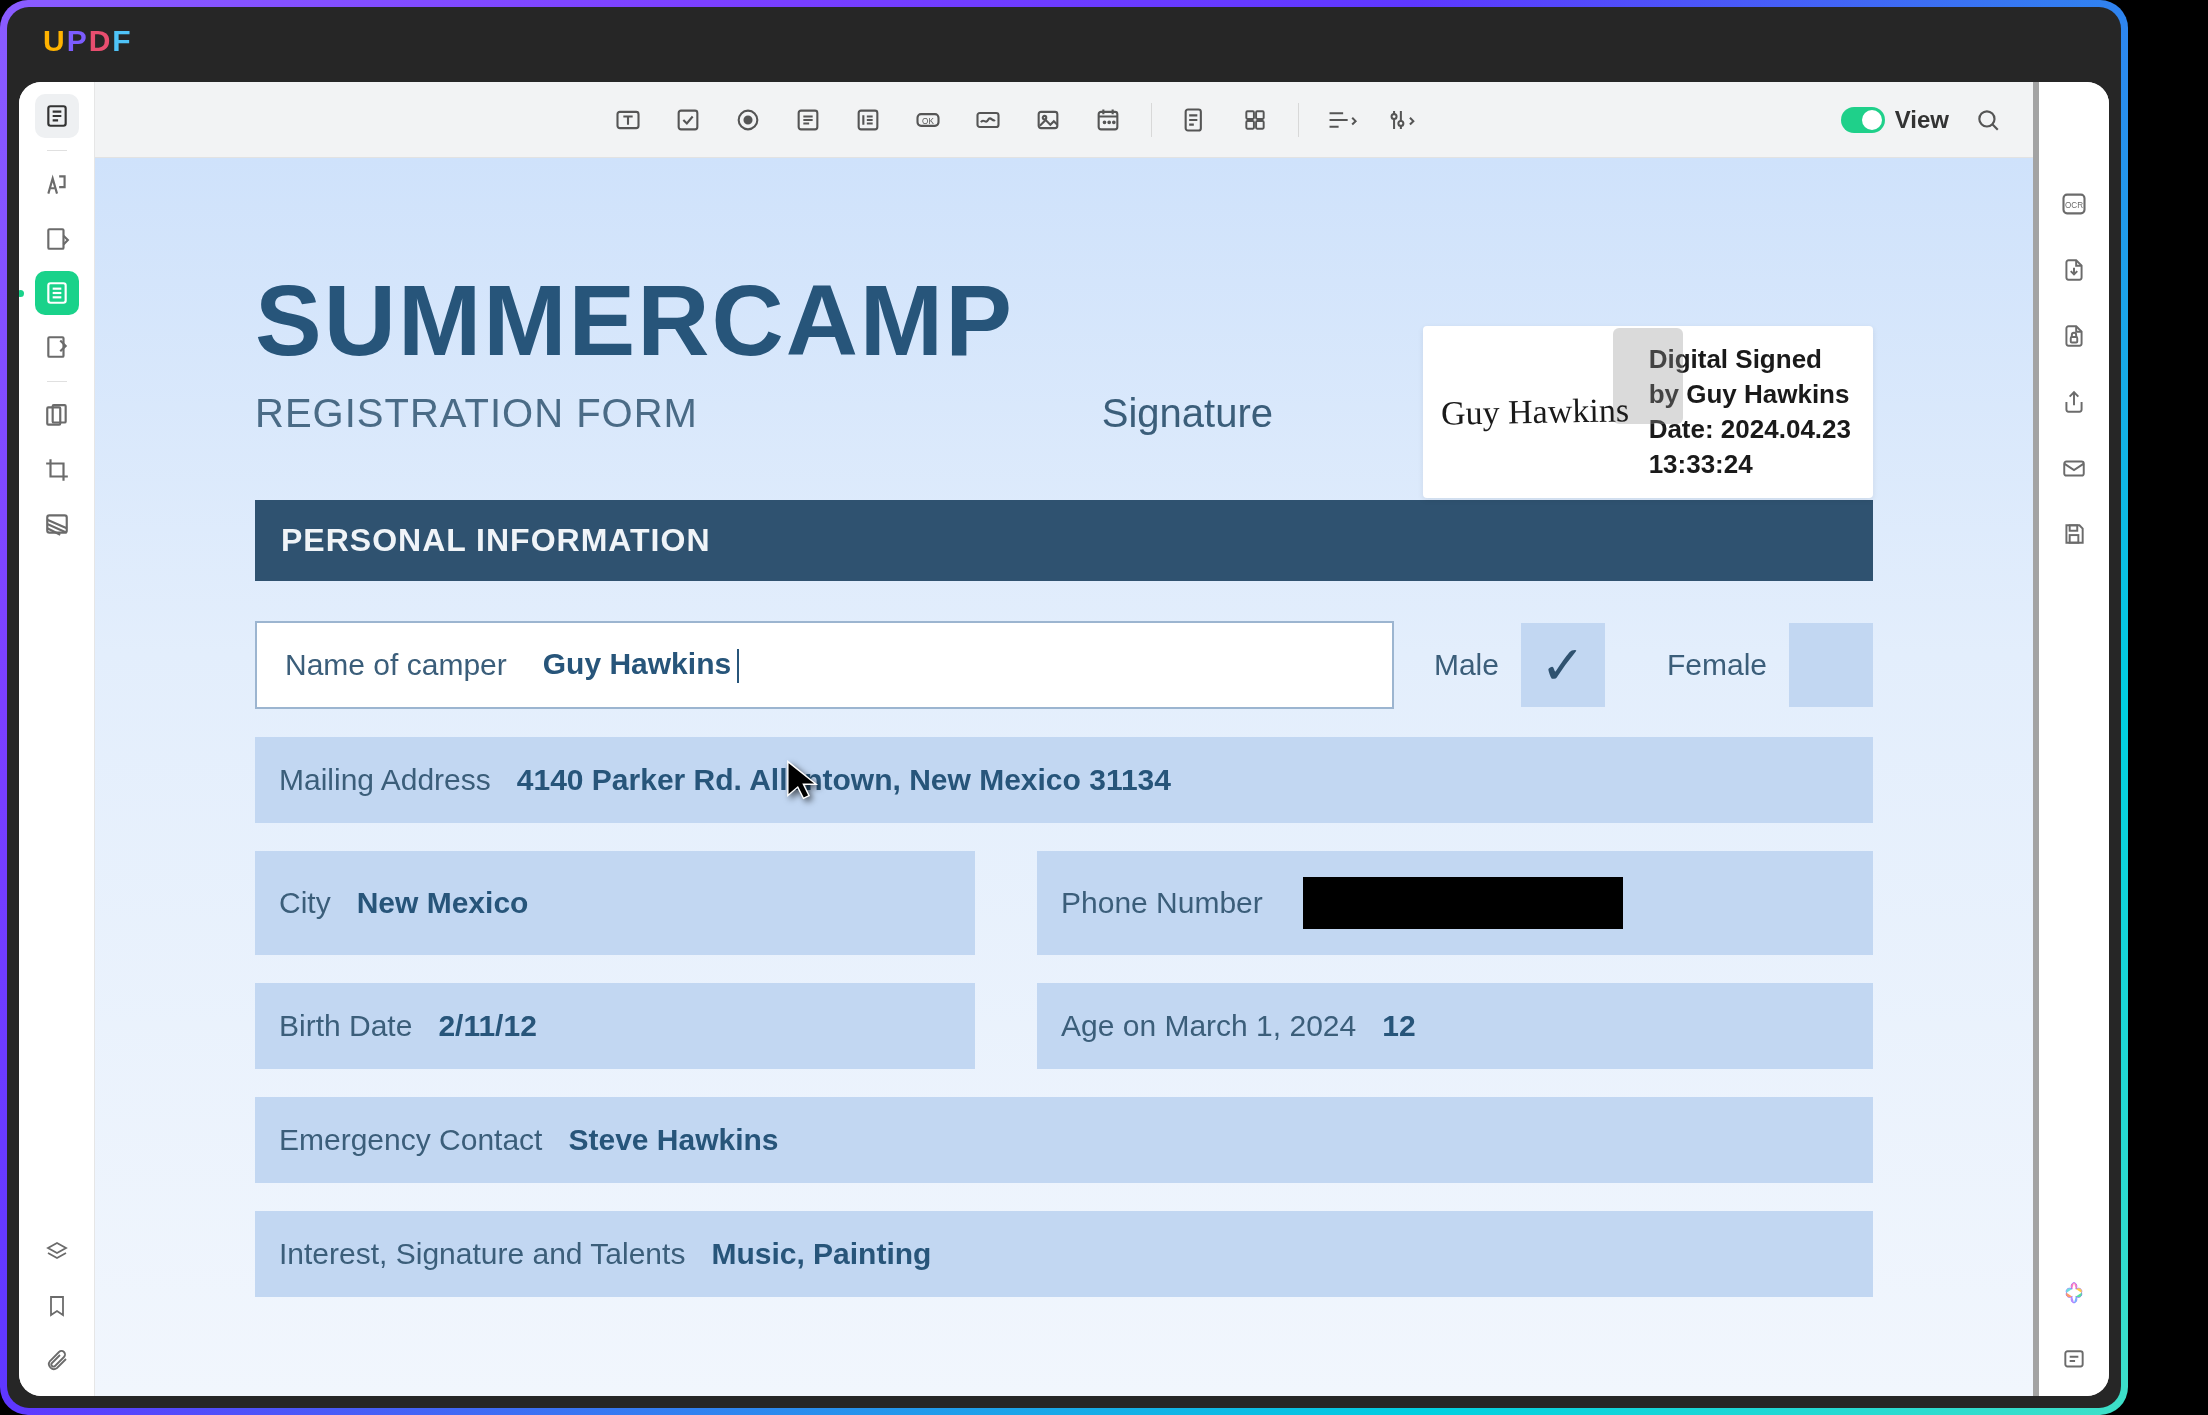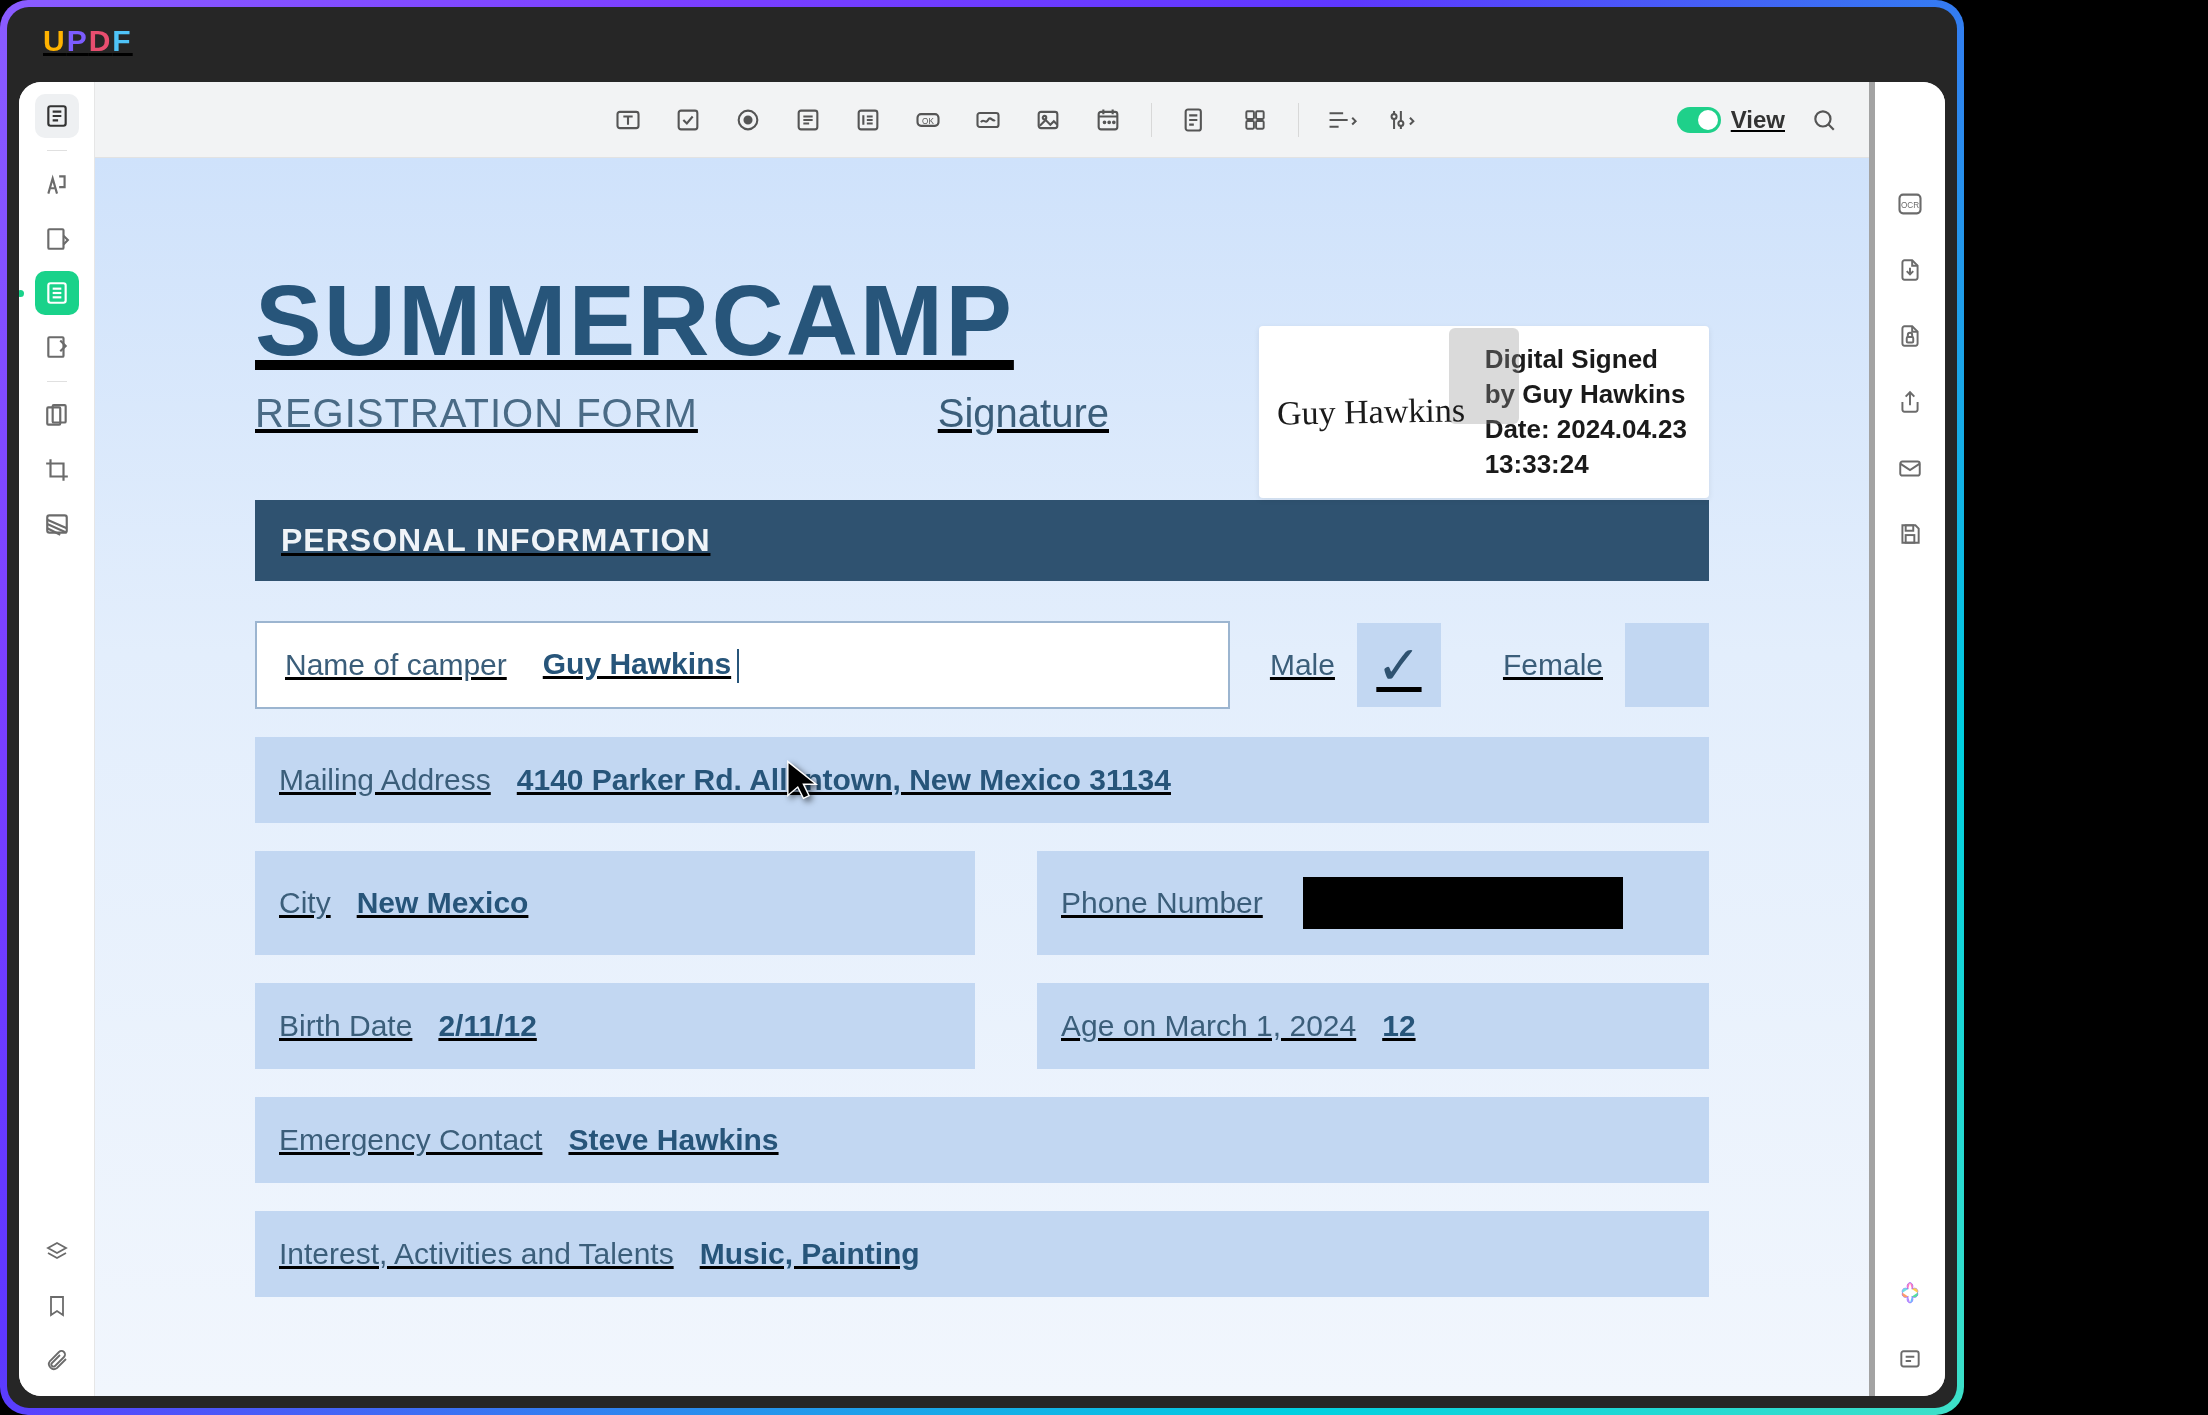--- a/index.html
+++ b/index.html
@@ -6,27 +6,26 @@
   html, body { width: 100%; height: 100%; }
   body {
     font-family: -apple-system, BlinkMacSystemFont, "Segoe UI", Arial, sans-serif;
     background: #000;
     width: 2208px;
     height: 1415px;
     overflow: hidden;
     transform-origin: top left;
   }
   .outer-frame {
-    width: 1964px;
+    width: 2128px;
     height: 1415px;
     background: linear-gradient(135deg, #8a5cff 0%, #7b3fff 20%, #5e37ff 40%, #00cfe0 80%, #3ee0c8 100%);
     padding: 7px;
     border-radius: 28px;
     position: relative;
-    text-decoration: underline;
   }
   .window {
     width: 100%;
     height: 100%;
     background: #262626;
     border-radius: 22px;
     overflow: hidden;
     display: flex;
     flex-direction: column;
   }
@@ -548,21 +547,21 @@
 
             <div class="row">
               <div class="field full">
                 <span class="field-label">Emergency Contact</span>
                 <span class="field-value">Steve Hawkins</span>
               </div>
             </div>
 
             <div class="row">
               <div class="field full">
-                <span class="field-label">Interest, Activities and Talents</span>
+                <span class="field-label">Interest, Signature and Talents</span>
                 <span class="field-value">Music, Painting</span>
               </div>
             </div>
 
             <svg class="cursor" viewBox="0 0 24 30">
               <path d="M2 2 L2 26 L9 20 L13 28 L17 26 L13 18 L22 18 Z" fill="#000" stroke="#fff" stroke-width="1"></path>
             </svg>
 
           </div>
         </div>

